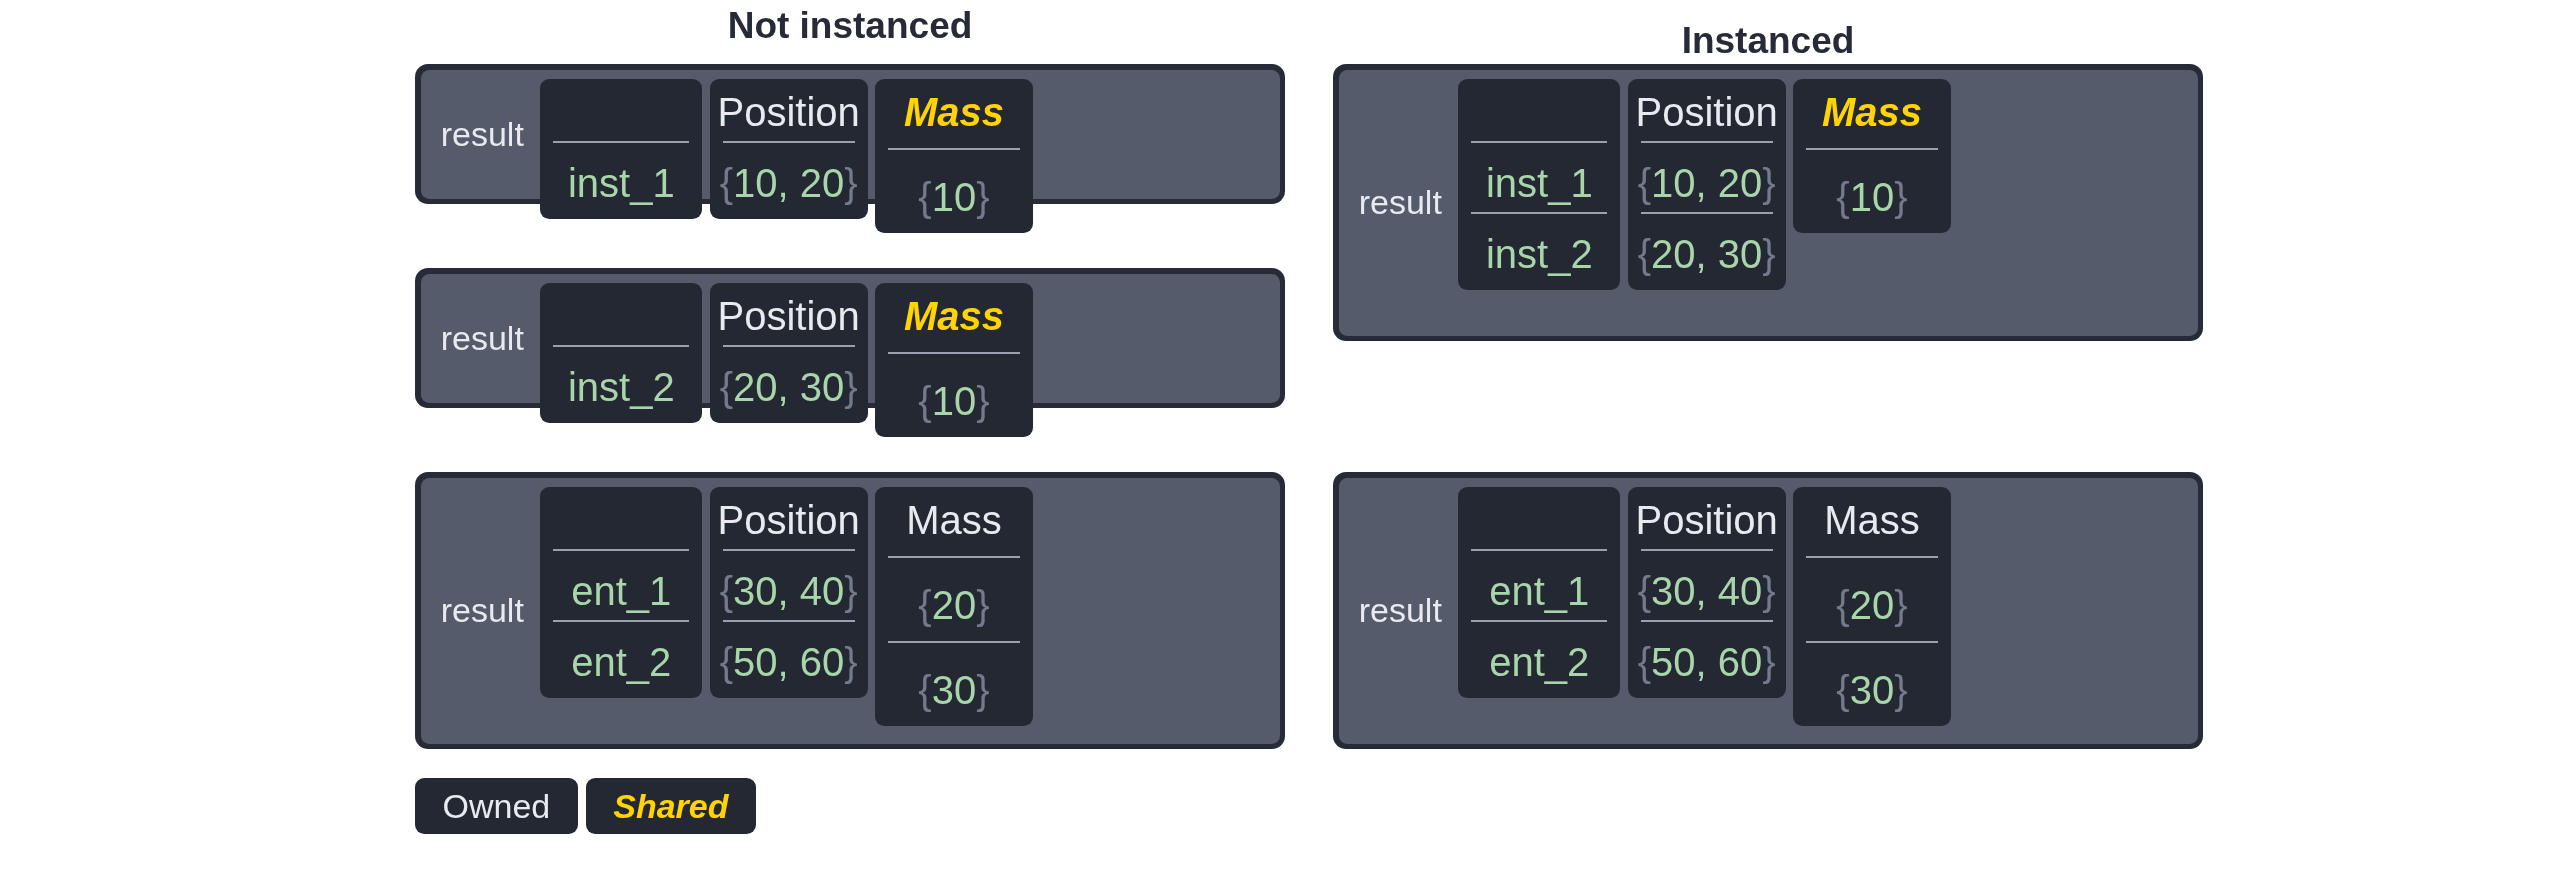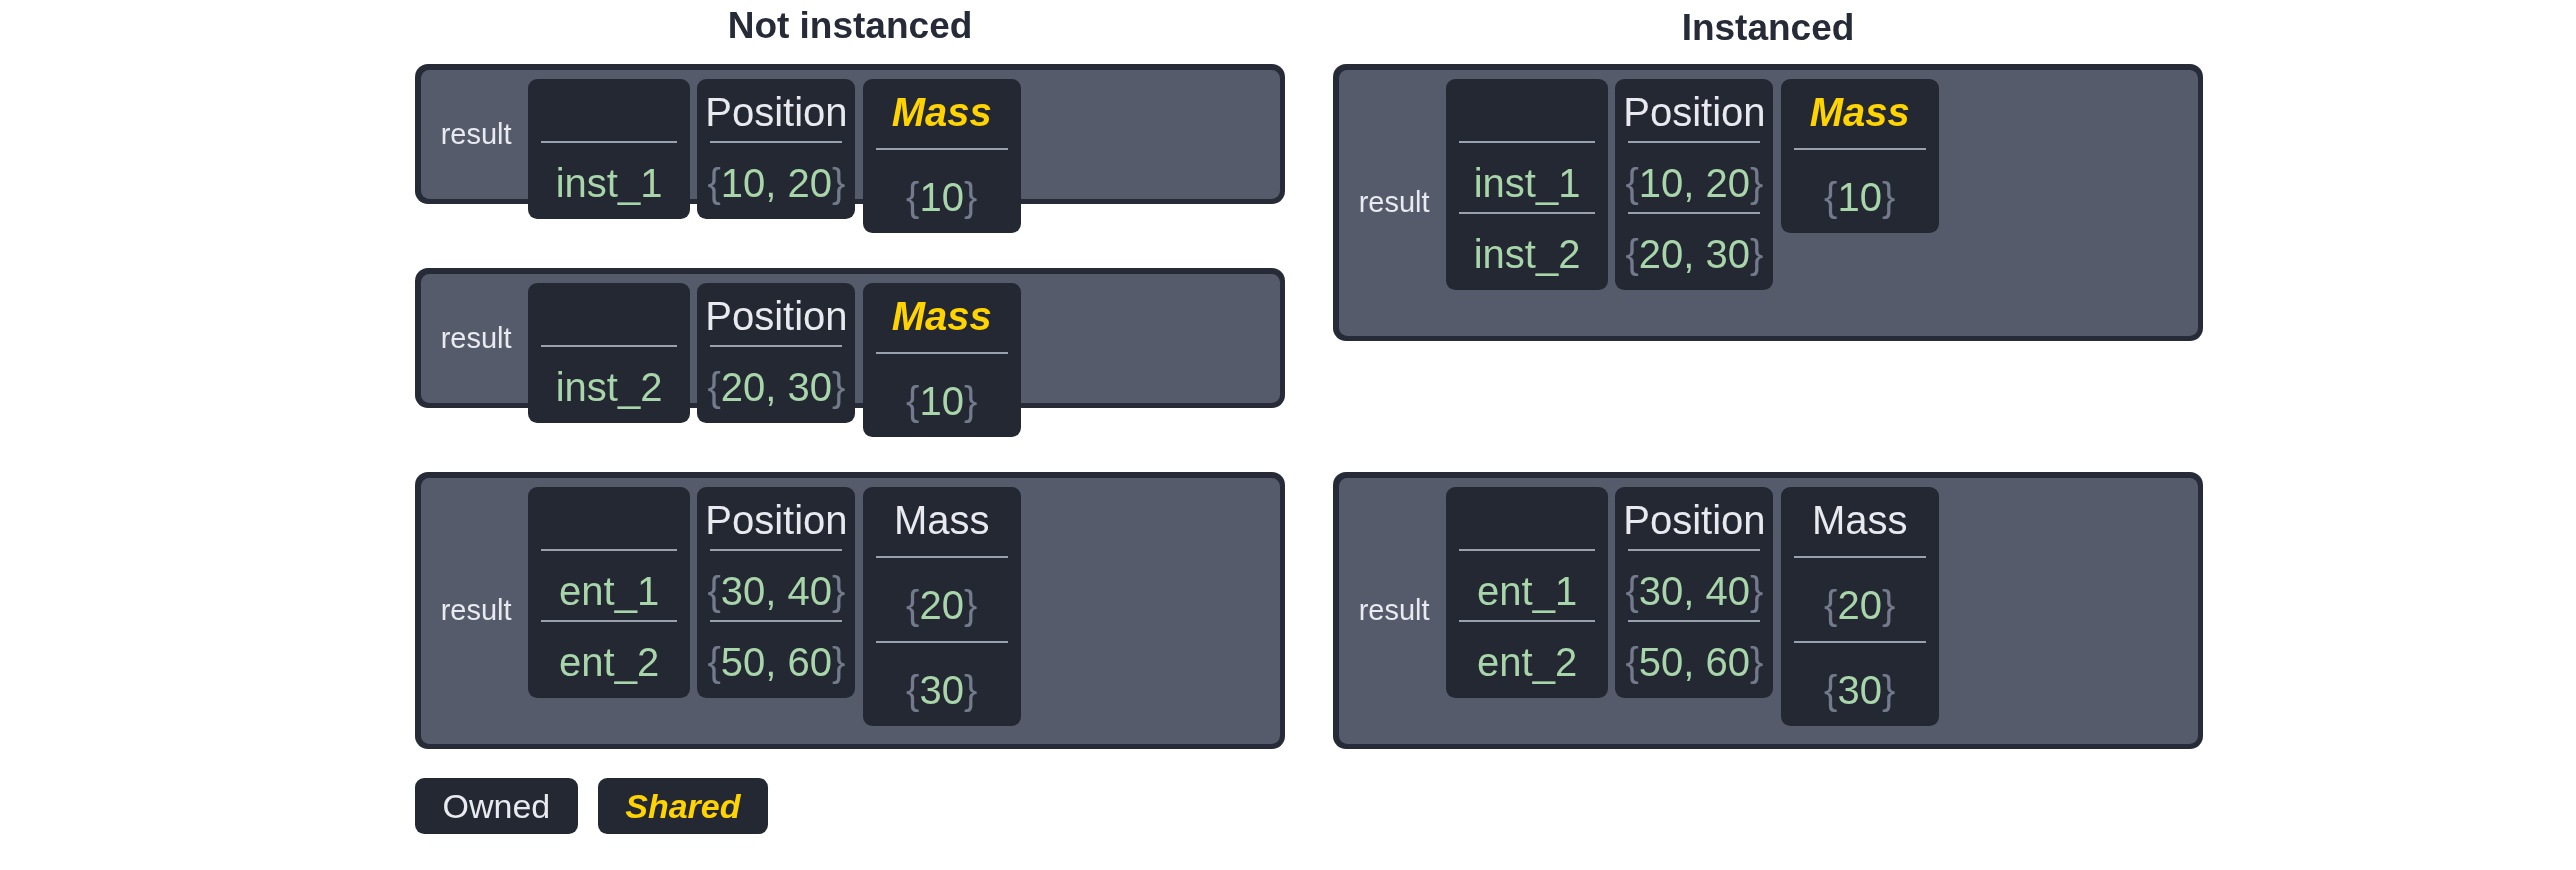--- a/index.html
+++ b/index.html
@@ -25,21 +25,21 @@
   
   .col-heading {
     position: absolute;
     font-size: 37px;
     font-weight: bold;
     color: #272b38;
     text-align: center;
     white-space: nowrap;
   }
   .col-heading.left  { left: 415px;  width: 870px; top: 4.6px; }
-  .col-heading.right { left: 1333px; width: 870px; top: 7px; }
+  .col-heading.right { left: 1333px; width: 870px; top: 20px; }
 
   
   .table {
     position: absolute;
     background: #272b38;           
     border-radius: 13px;
     padding: 5.5px;
     box-sizing: border-box;
   }
   .table-inner {
@@ -52,21 +52,21 @@
     box-sizing: border-box;
     padding: 9.2px;
   }
 
   
   .result-label {
     display: flex;
     align-items: center;
     justify-content: flex-start;
     color: #e8eaf0;
-    font-size: 29px;
+    font-size: 34px;
     padding: 0 16.5px 0 11px;
     white-space: nowrap;
     flex: 0 0 auto;
   }
 
   
   .cols {
     display: flex;
     gap: 7.3px;
     flex: 1 1 auto;
@@ -113,21 +113,21 @@
   .divider {
     height: 0;
     border-top: 2.8px solid #9aa1ae;
     margin: 0 13px;
   }
 
   
   .legend {
     position: absolute;
     display: flex;
-    gap: 20px;
+    gap: 8px;
     left: 415px;
     top: 778px;
   }
   .legend-chip {
     background: #242833;
     border-radius: 9.2px;
     color: #e8eaf0;
     font-size: 34px;
     padding: 11px 27.5px;
     line-height: 1.0;

